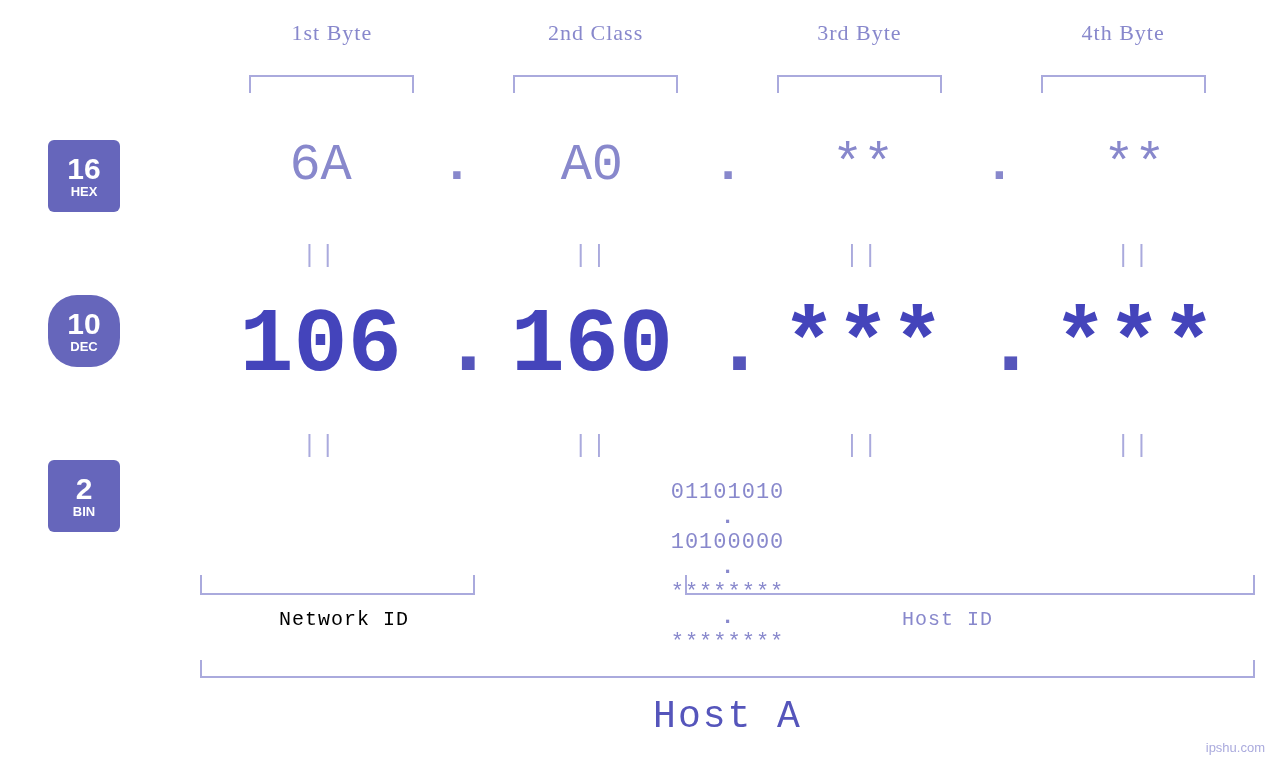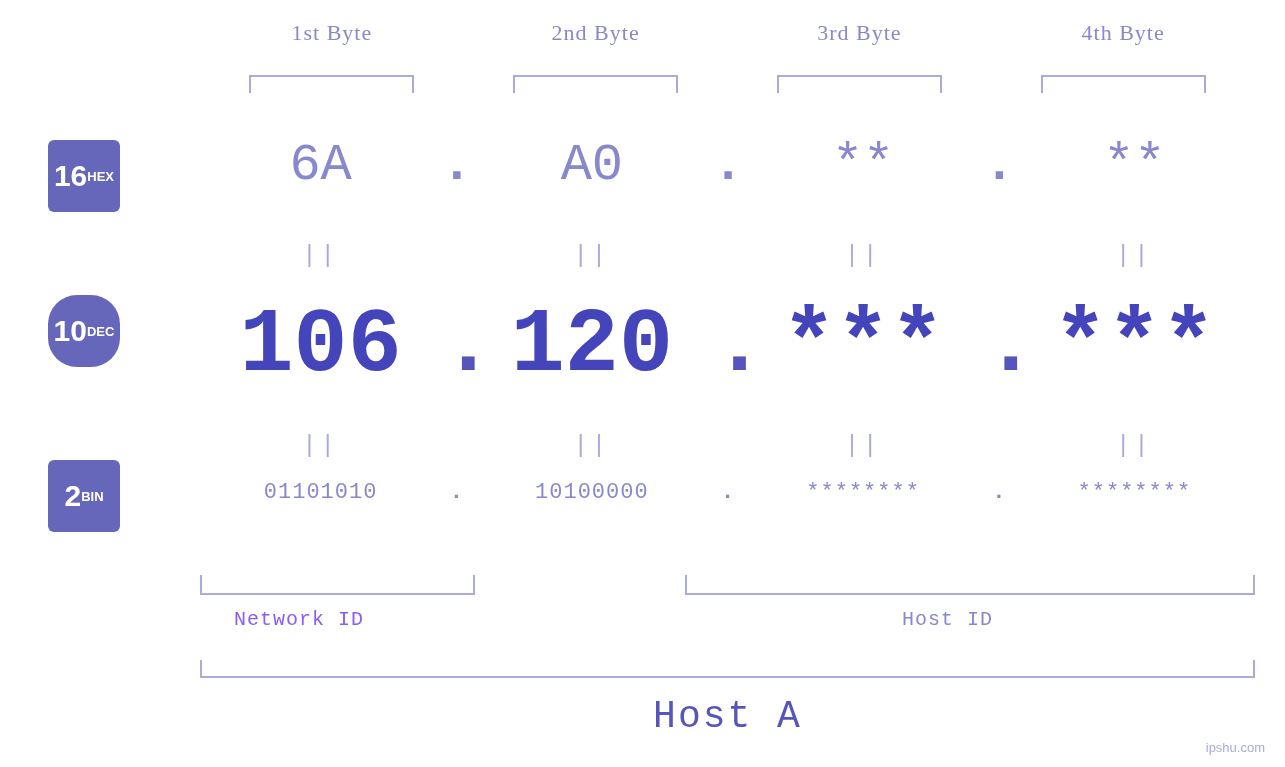--- a/index.html
+++ b/index.html
@@ -61,21 +61,21 @@
       border-right: 2px solid #aaaadd;
     }
 
     .base-badge {
       background: #6666bb;
       color: #ffffff;
       border-radius: 6px;
       width: 72px;
       height: 72px;
       display: flex;
-      flex-direction: row;
+      flex-direction: column;
       align-items: center;
       justify-content: center;
       font-size: 28px;
       font-weight: bold;
       font-family: Arial, sans-serif;
       margin-bottom: 0;
     }
 
     .base-badge .base-num {
       font-size: 30px;
@@ -113,20 +113,21 @@
     }
 
     
     .row-bin {
       position: absolute;
       top: 480px;
       left: 200px;
       right: 30px;
       display: flex;
       align-items: center;
+      flex-direction: column;
     }
 
     .cell {
       flex: 1;
       text-align: center;
       color: #6666cc;
     }
 
     .sep {
       width: 30px;
@@ -190,21 +191,22 @@
     .eq-sep {
       width: 30px;
     }
 
     
     .network-id-label {
       position: absolute;
       top: 608px;
       left: 234px;
       width: 220px;
-      color: #8b5cf6;
+      text-align: center;
+      color: #000000;
       font-size: 20px;
       letter-spacing: 1px;
     }
 
     .host-id-label {
       position: absolute;
       top: 608px;
       left: 640px;
       right: 30px;
       text-align: center;
@@ -277,21 +279,21 @@
       border-right: 2px solid #aaaadd;
     }
   </style>
 </head>
 <body>
 
 <div class="container">
 
   <div class="byte-headers">
     <div class="byte-header">1st Byte</div>
-    <div class="byte-header">2nd Byte</div>
+    <div class="byte-header">2nd Class</div>
     <div class="byte-header">3rd Byte</div>
     <div class="byte-header">4th Byte</div>
   </div>
 
   <div class="top-brackets">
     <div class="bracket-col">
         <div class="bracket-top"></div>
       </div>
     <div class="bracket-col">
         <div class="bracket-top"></div>
@@ -335,21 +337,21 @@
     <div class="eq-cell">||</div>
     <div class="eq-sep"></div>
     <div class="eq-cell">||</div>
     <div class="eq-sep"></div>
     <div class="eq-cell">||</div>
   </div>
 
   <div class="row-dec">
     <div class="cell dec-val">106</div>
     <div class="sep dec-sep">.</div>
-    <div class="cell dec-val">120</div>
+    <div class="cell dec-val">160</div>
     <div class="sep dec-sep">.</div>
     <div class="cell dec-val">***</div>
     <div class="sep dec-sep">.</div>
     <div class="cell dec-val">***</div>
   </div>
 
   <div class="eq-row eq-row-dec-bin">
     <div class="eq-cell">||</div>
     <div class="eq-sep"></div>
     <div class="eq-cell">||</div>

